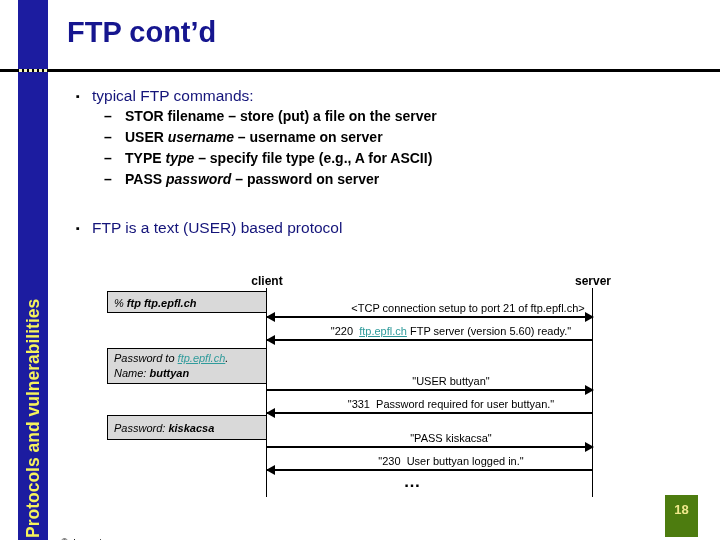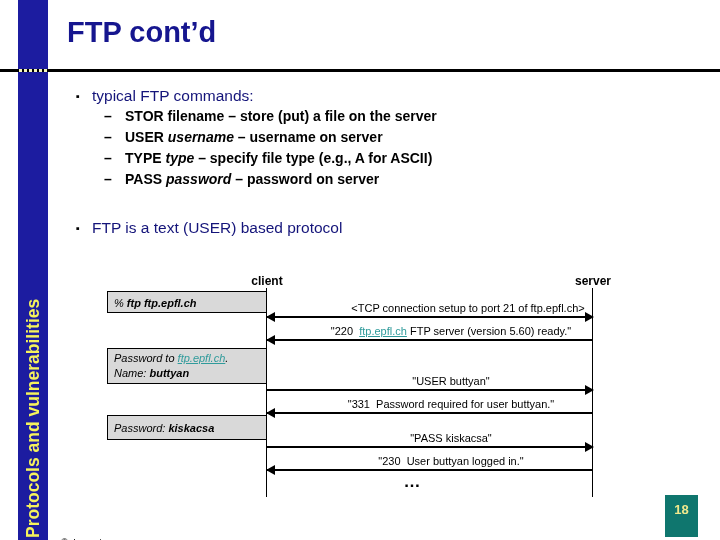--- a/index.html
+++ b/index.html
@@ -32,21 +32,21 @@
   .msg-text.wide{left:267px;width:326px;}
   .arrow{position:absolute;left:267px;width:326px;height:0;border-top:2px solid #000;}
   .arrow.head-r::after{content:"";position:absolute;right:-1px;top:-6px;width:0;height:0;
         border:5px solid transparent;border-right:0;border-left:9px solid #000;}
   .arrow.head-l::before{content:"";position:absolute;left:-1px;top:-6px;width:0;height:0;
         border:5px solid transparent;border-left:0;border-right:9px solid #000;}
   .ellipsis{position:absolute;left:252px;width:322px;top:472px;text-align:center;
         font-size:17px;font-weight:bold;letter-spacing:2px;}
   
   .footer{position:absolute;left:61px;top:511px;font-size:9.5px;line-height:12.5px;white-space:pre;}
-  .pagebox{position:absolute;left:665px;top:495px;width:33px;height:42px;background:#0f766e;
+  .pagebox{position:absolute;left:665px;top:495px;width:33px;height:42px;background:#4d7c0f;
         color:#f0e88c;font-size:13px;font-weight:bold;text-align:center;padding-top:7px;box-sizing:border-box;}
 </style>
 </head>
 <body>
 
 <div class="slide">
 
   <div class="sidebar">
     <span class="sidebar-text">Protocols and vulnerabilities</span>
   </div>

